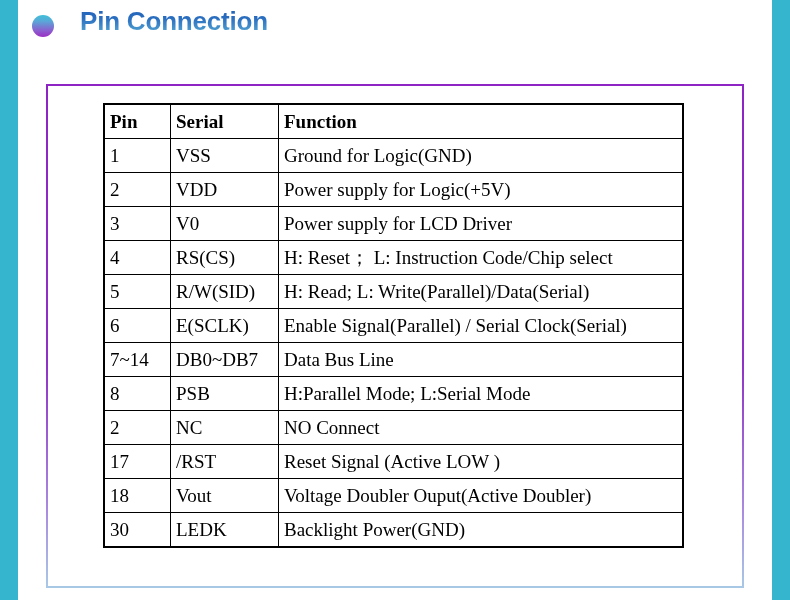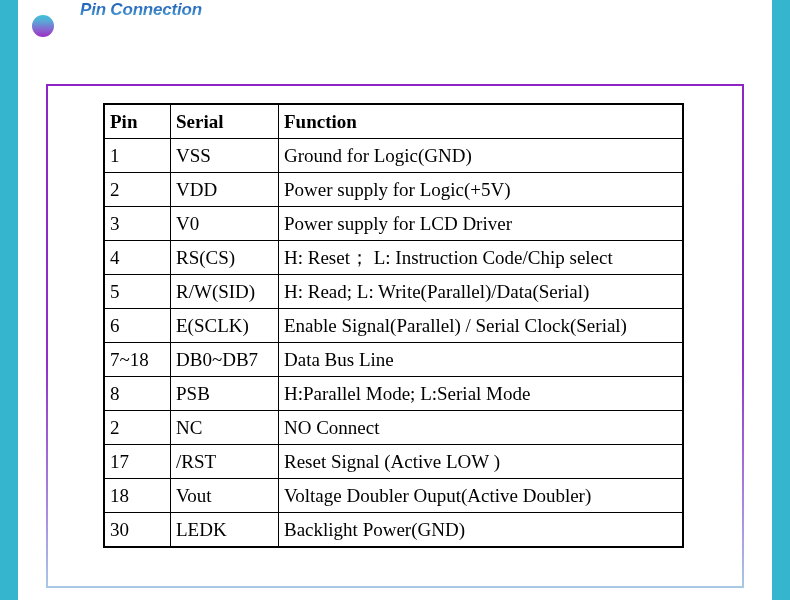--- a/index.html
+++ b/index.html
@@ -39,31 +39,30 @@
     left: 32px;
     top: 15px;
     width: 22px;
     height: 22px;
     border-radius: 50%;
     background: linear-gradient(180deg, #3fc0d8 0%, #59a8d8 28%, #8a5fcf 70%, #9b2fc4 100%);
   }
   .title-text {
     position: absolute;
     left: 80px;
-    top: 0;
-    font-size: 17px;
+    top: 6px;
+    font-size: 26px;
     font-weight: bold;
     letter-spacing: -0.2px;
     background: linear-gradient(180deg, #1f5fb4 0%, #2a6ec0 40%, #4f9fd0 82%, #6fc0dd 100%);
     -webkit-background-clip: text;
     background-clip: text;
     color: transparent;
     -webkit-text-fill-color: transparent;
     white-space: nowrap;
-    font-style: italic;
   }
 
   
   .content-frame {
     position: absolute;
     left: 46px;
     top: 84px;
     width: 698px;
     height: 504px;
     background: linear-gradient(180deg, #8e24c4 0%, #8f30c6 55%, #a98ce0 85%, #a8c9e6 100%);
@@ -165,21 +164,21 @@
             <td>5</td>
             <td>R/W(SID)</td>
             <td>H: Read; L: Write(Parallel)/Data(Serial)</td>
           </tr>
           <tr>
             <td>6</td>
             <td>E(SCLK)</td>
             <td>Enable Signal(Parallel) / Serial Clock(Serial)</td>
           </tr>
           <tr>
-            <td>7~18</td>
+            <td>7~14</td>
             <td>DB0~DB7</td>
             <td>Data Bus Line</td>
           </tr>
           <tr>
             <td>8</td>
             <td>PSB</td>
             <td>H:Parallel Mode;  L:Serial Mode</td>
           </tr>
           <tr>
             <td>2</td>

